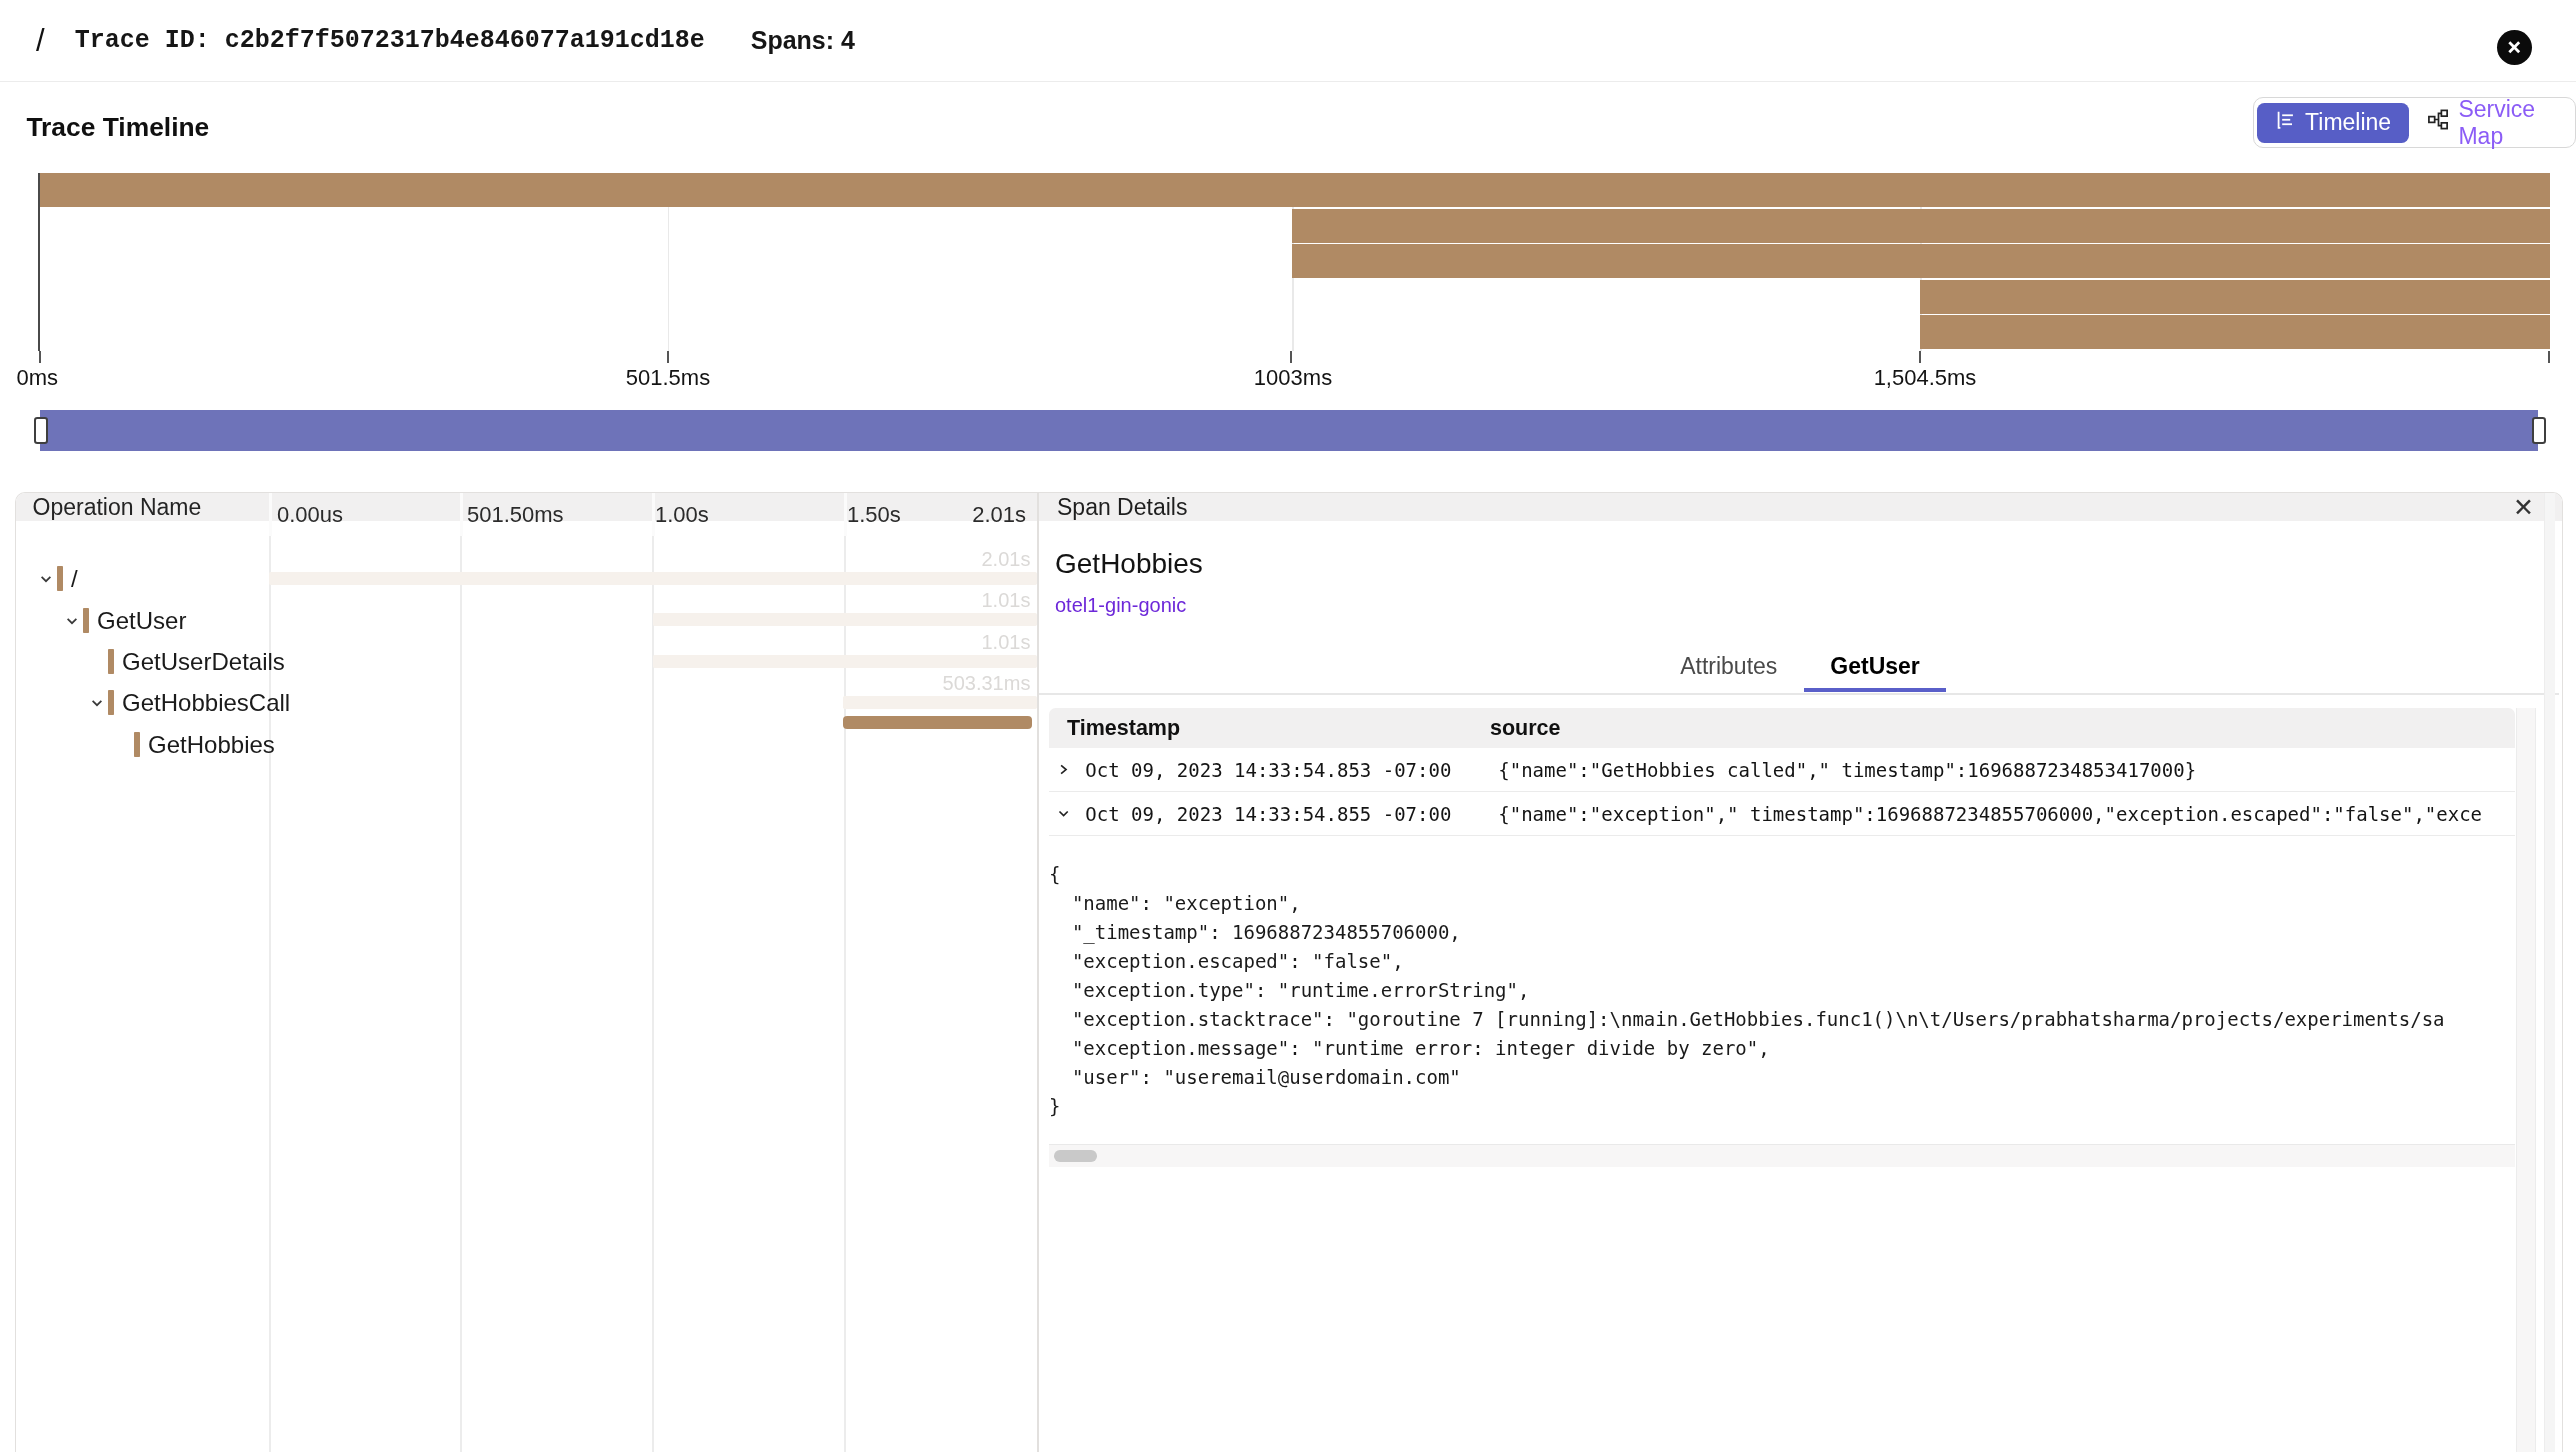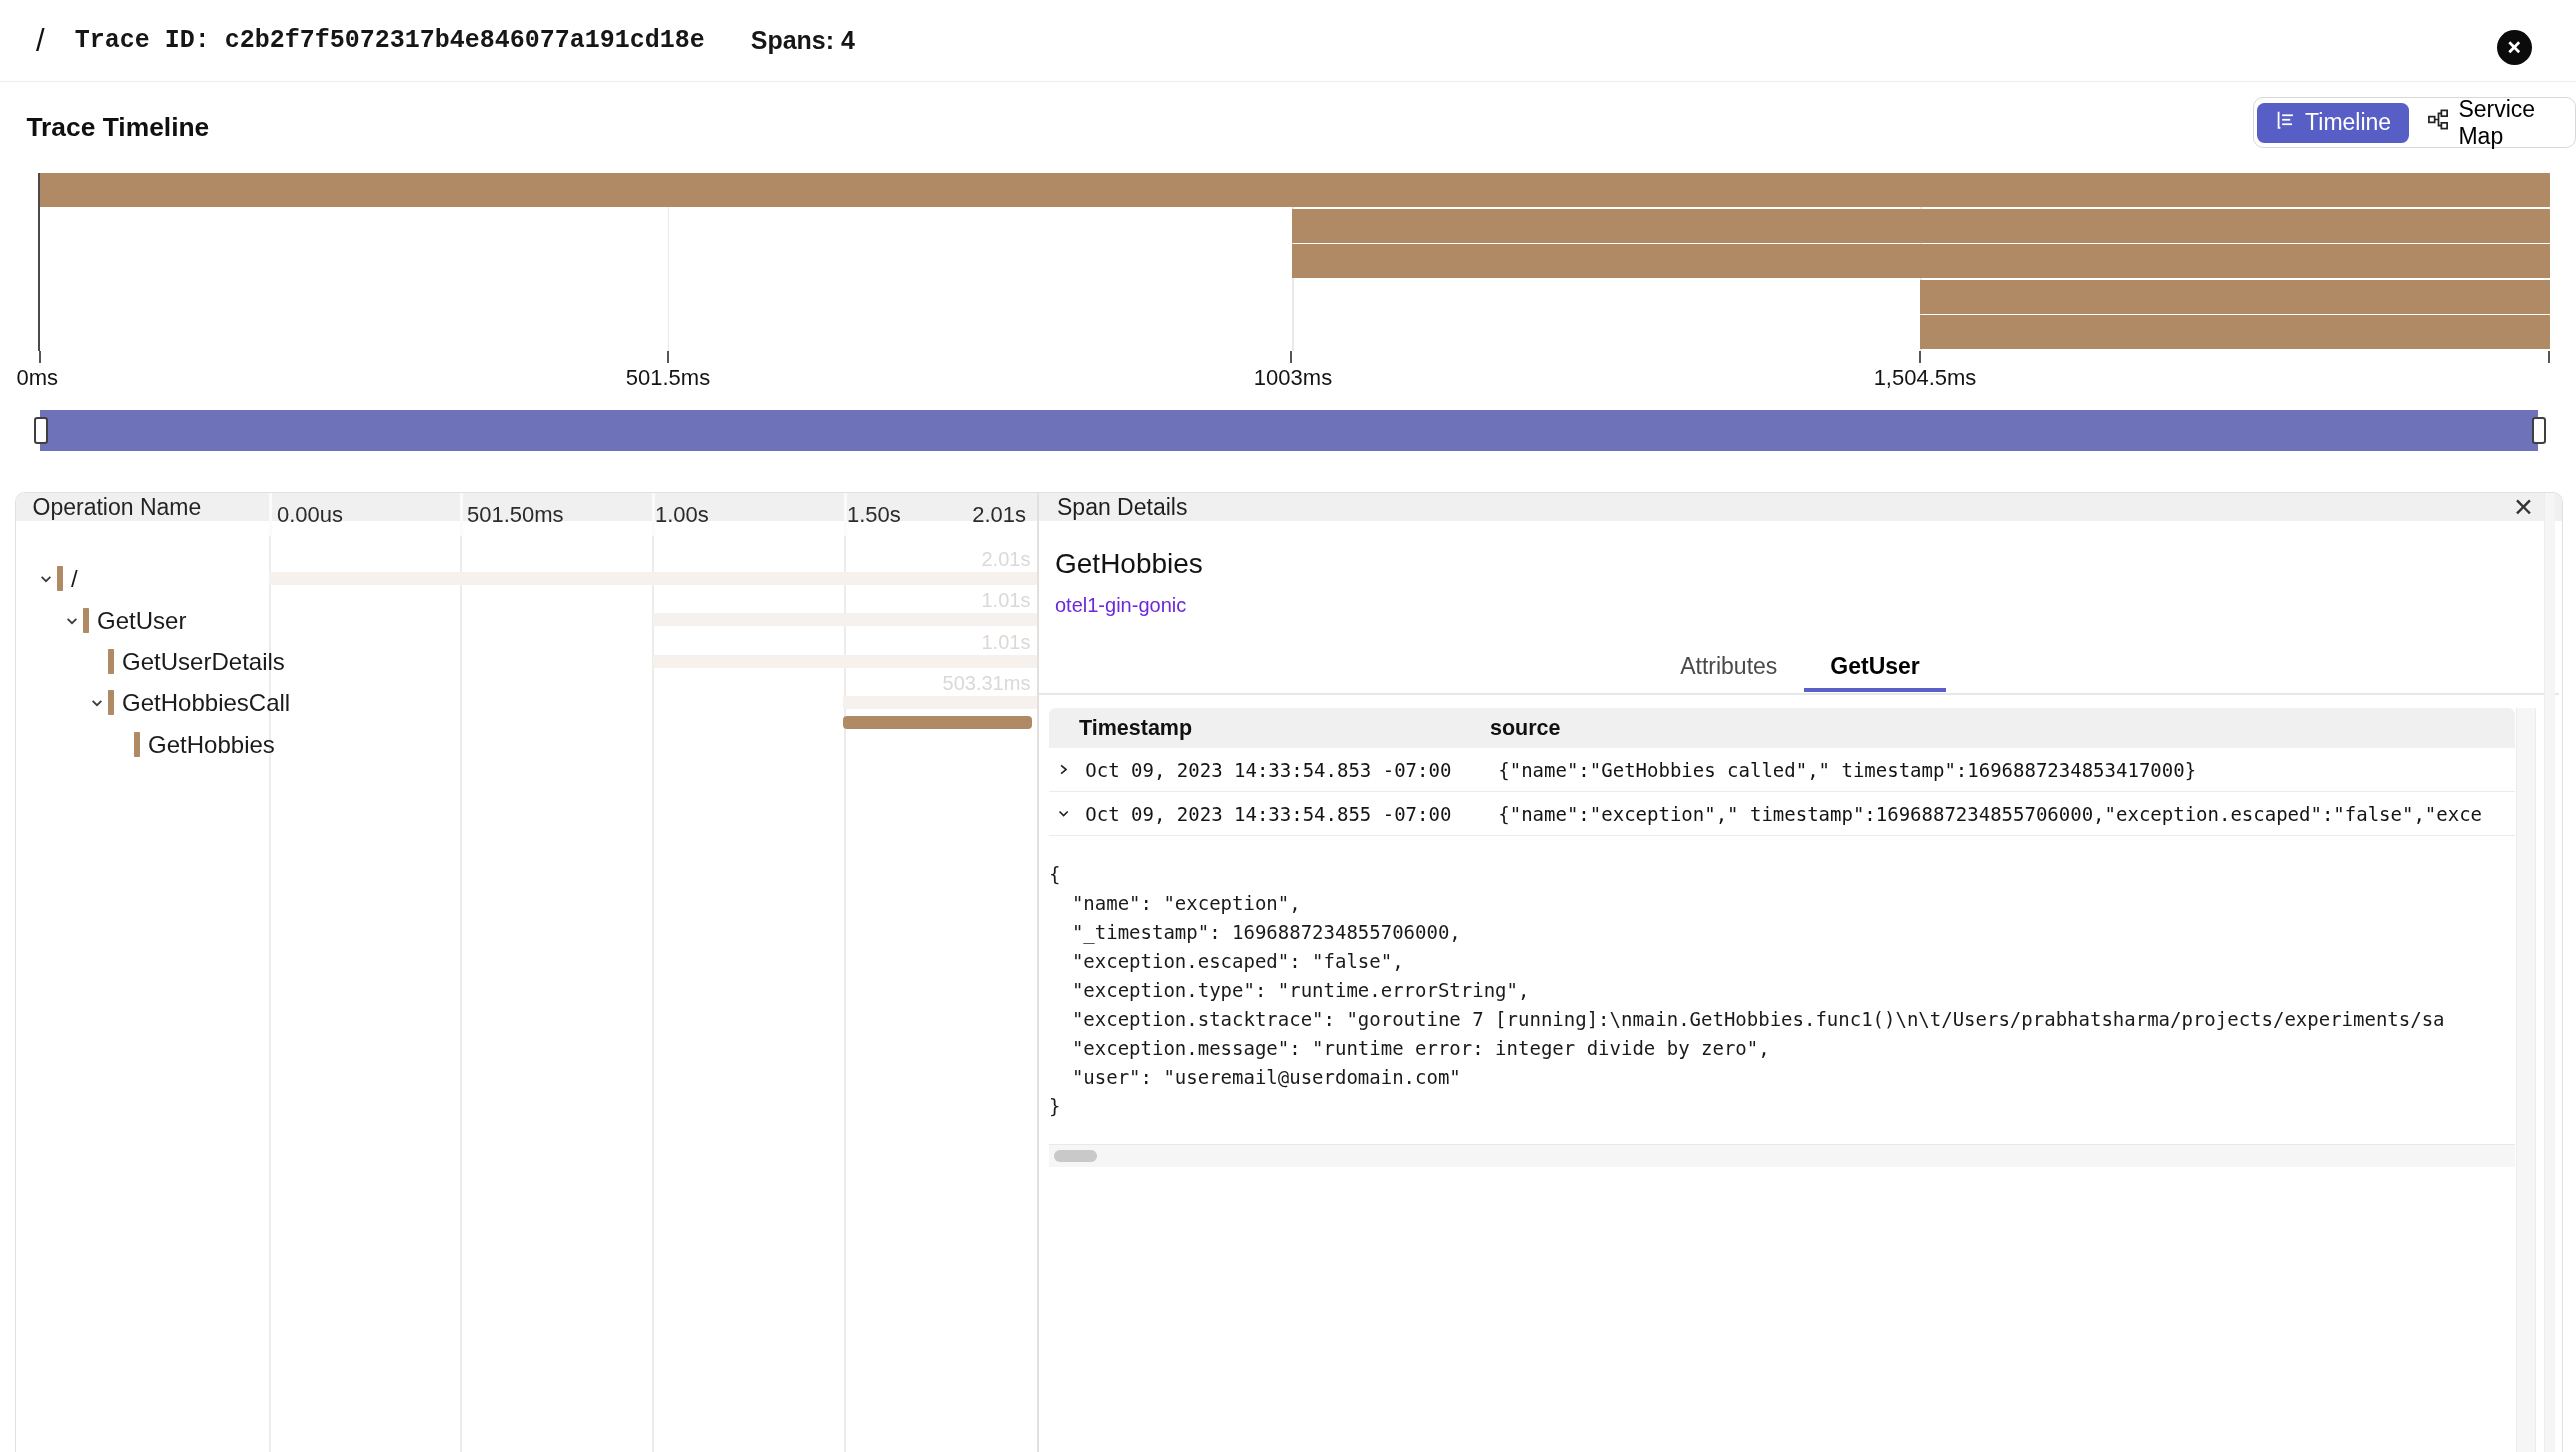--- a/index.html
+++ b/index.html
@@ -16,21 +16,21 @@
              background:#0b0b0b;display:flex;align-items:center;justify-content:center;cursor:pointer;}
   .top-close svg{display:block;}
 
   
   .section-title{position:absolute;left:26.4px;top:112px;font-size:26.4px;font-weight:700;color:#101010;}
   .toggle{position:absolute;left:2253px;top:97px;height:51px;border:1.7px solid #D8D8D8;border-radius:10px;
           display:flex;align-items:center;padding:3.3px;box-sizing:border-box;background:#fff;}
   .toggle .btn{display:flex;align-items:center;gap:8.3px;height:40px;padding:0 18px;border-radius:7.4px;
                font-size:23px;cursor:pointer;}
   .btn-timeline{background:#575EC6;color:#fff;justify-content:space-between;}
-  .btn-servicemap{background:transparent;color:#000000;}
+  .btn-servicemap{background:transparent;color:#8b5cf6;}
 
   
   .flame{position:absolute;left:40px;top:173px;width:2510px;height:178px;}
   .flame-grid{position:absolute;top:0;bottom:0;width:1.7px;background:#E9E9E9;}
   .flame-axis{position:absolute;left:-1.7px;top:0;bottom:0;width:1.7px;background:#4a4a4a;}
   .flame-row{position:absolute;height:34px;background:#B08A64;cursor:pointer;}
   .tickmark{position:absolute;top:351px;width:1.7px;height:11.6px;background:#555;}
   .ticklabel{position:absolute;top:365px;font-size:22px;color:#141414;transform:translateX(-50%);white-space:nowrap;}
   .ticklabel.first{transform:none;}
 
@@ -73,21 +73,21 @@
   .tabs{position:absolute;left:1023px;width:1522px;top:152px;height:43px;display:flex;align-items:center;
         justify-content:center;gap:53px;}
   .tab{font-size:23px;color:#4a4a4a;cursor:pointer;position:relative;padding:6.6px 0;}
   .tab.active{color:#000;font-weight:600;}
   .tab.active::after{content:"";position:absolute;left:-26.4px;right:-26.4px;bottom:-5px;height:4.1px;background:#5A5FC9;}
   .tabs-divider{position:absolute;left:1023px;right:3.3px;top:200px;height:1.7px;background:#E7E7E7;}
 
   
   .etable{position:absolute;left:1033px;top:215px;width:1466px;}
   .etable-header{height:40px;background:#F1F0F0;border-radius:6.6px 6.6px 0 0;display:flex;align-items:center;}
-  .col-ts{width:441px;padding-left:30px;box-sizing:border-box;font-size:21.5px;font-weight:700;color:#111;}
+  .col-ts{width:441px;padding-left:18px;box-sizing:border-box;font-size:21.5px;font-weight:700;color:#111;}
   .col-src{flex:1;font-size:21.5px;font-weight:700;color:#111;overflow:hidden;}
   .erow{height:43px;display:flex;align-items:center;border-bottom:1.7px solid #EBEBEB;cursor:pointer;}
   .erow:first-of-type{border-top:1.7px solid #F3F3F3;}
   .erow .chev{width:28px;padding-left:8.3px;display:flex;align-items:center;}
   .mono{font-family:"DejaVu Sans Mono",monospace;font-size:19px;color:#141414;white-space:nowrap;}
   .erow .col-ts2{width:413px;overflow:hidden;}
   .erow .col-src2{flex:1;overflow:hidden;}
   .json-pre{position:absolute;left:1033px;top:367px;width:1466px;height:273px;margin:0;overflow:hidden;
             font-family:"DejaVu Sans Mono",monospace;font-size:19px;line-height:29px;color:#1a1a1a;white-space:pre;}
   .hscroll{position:absolute;left:1033px;top:651px;width:1466px;height:21.5px;background:#F7F6F6;

